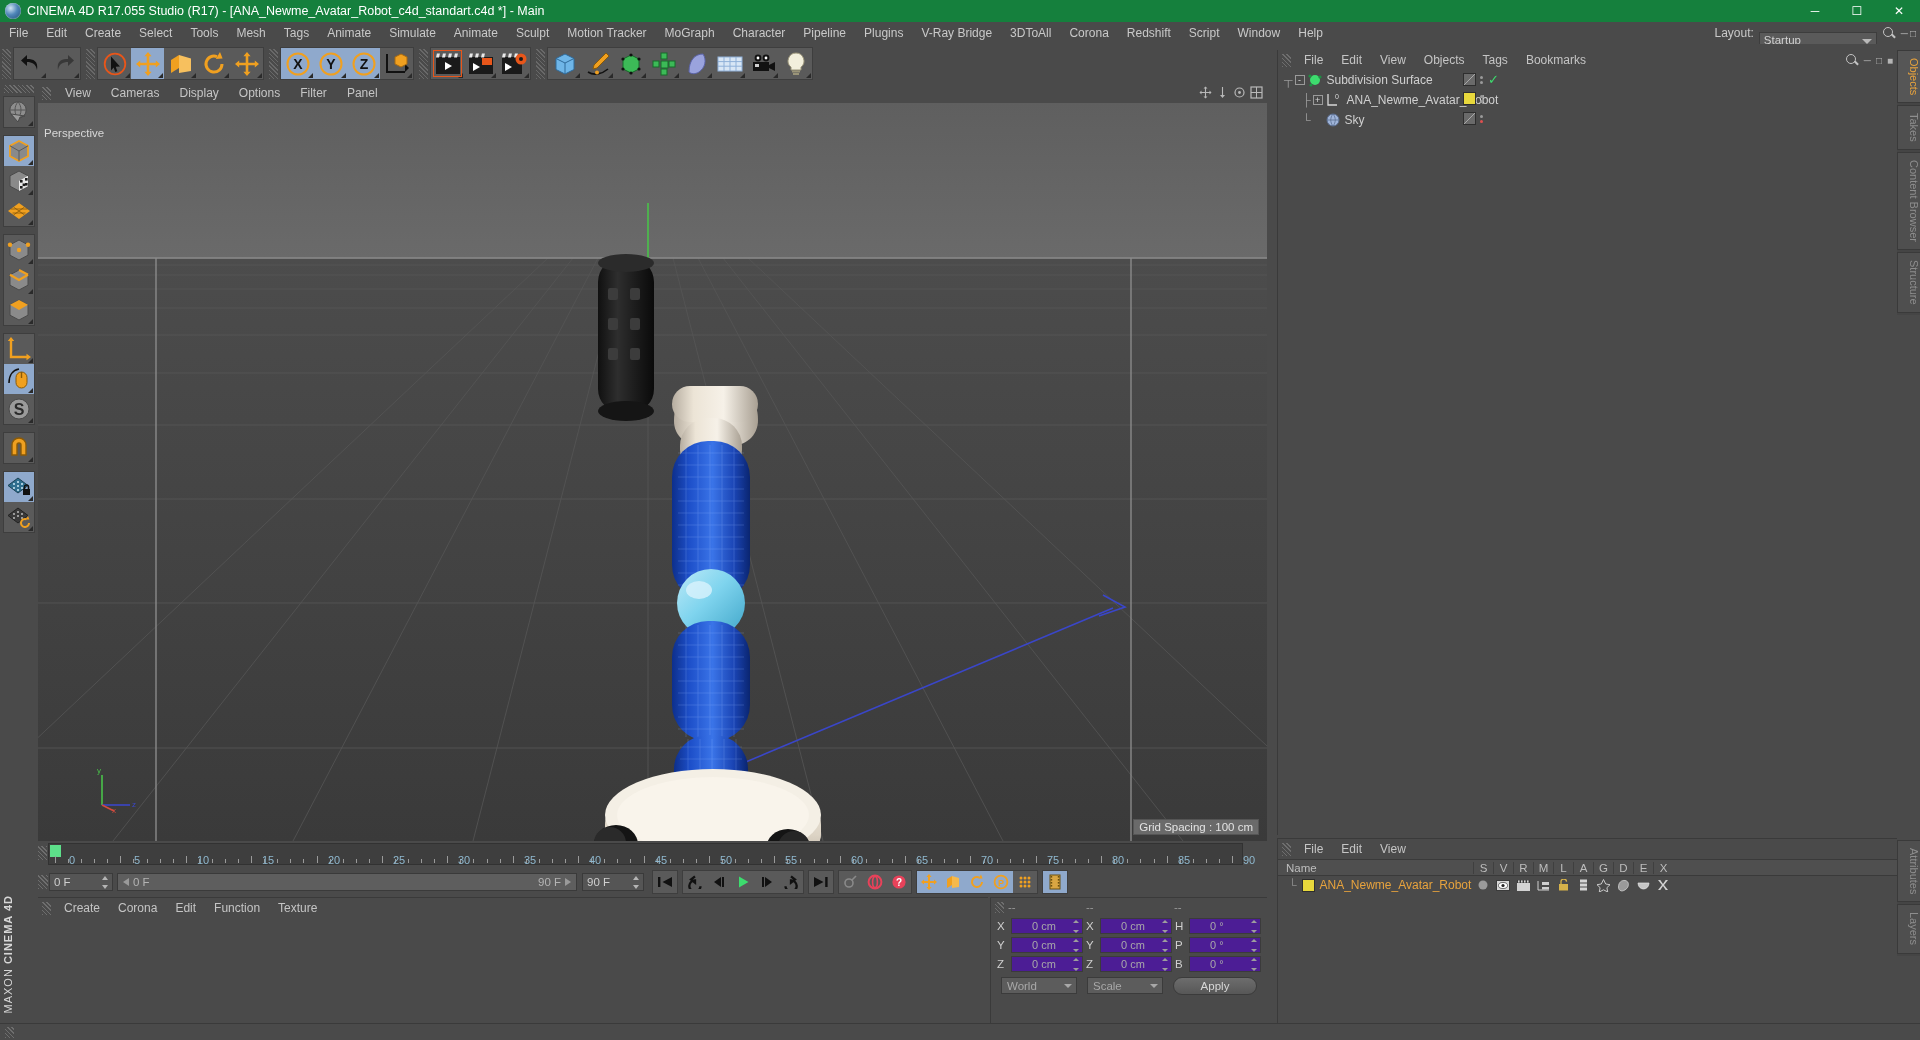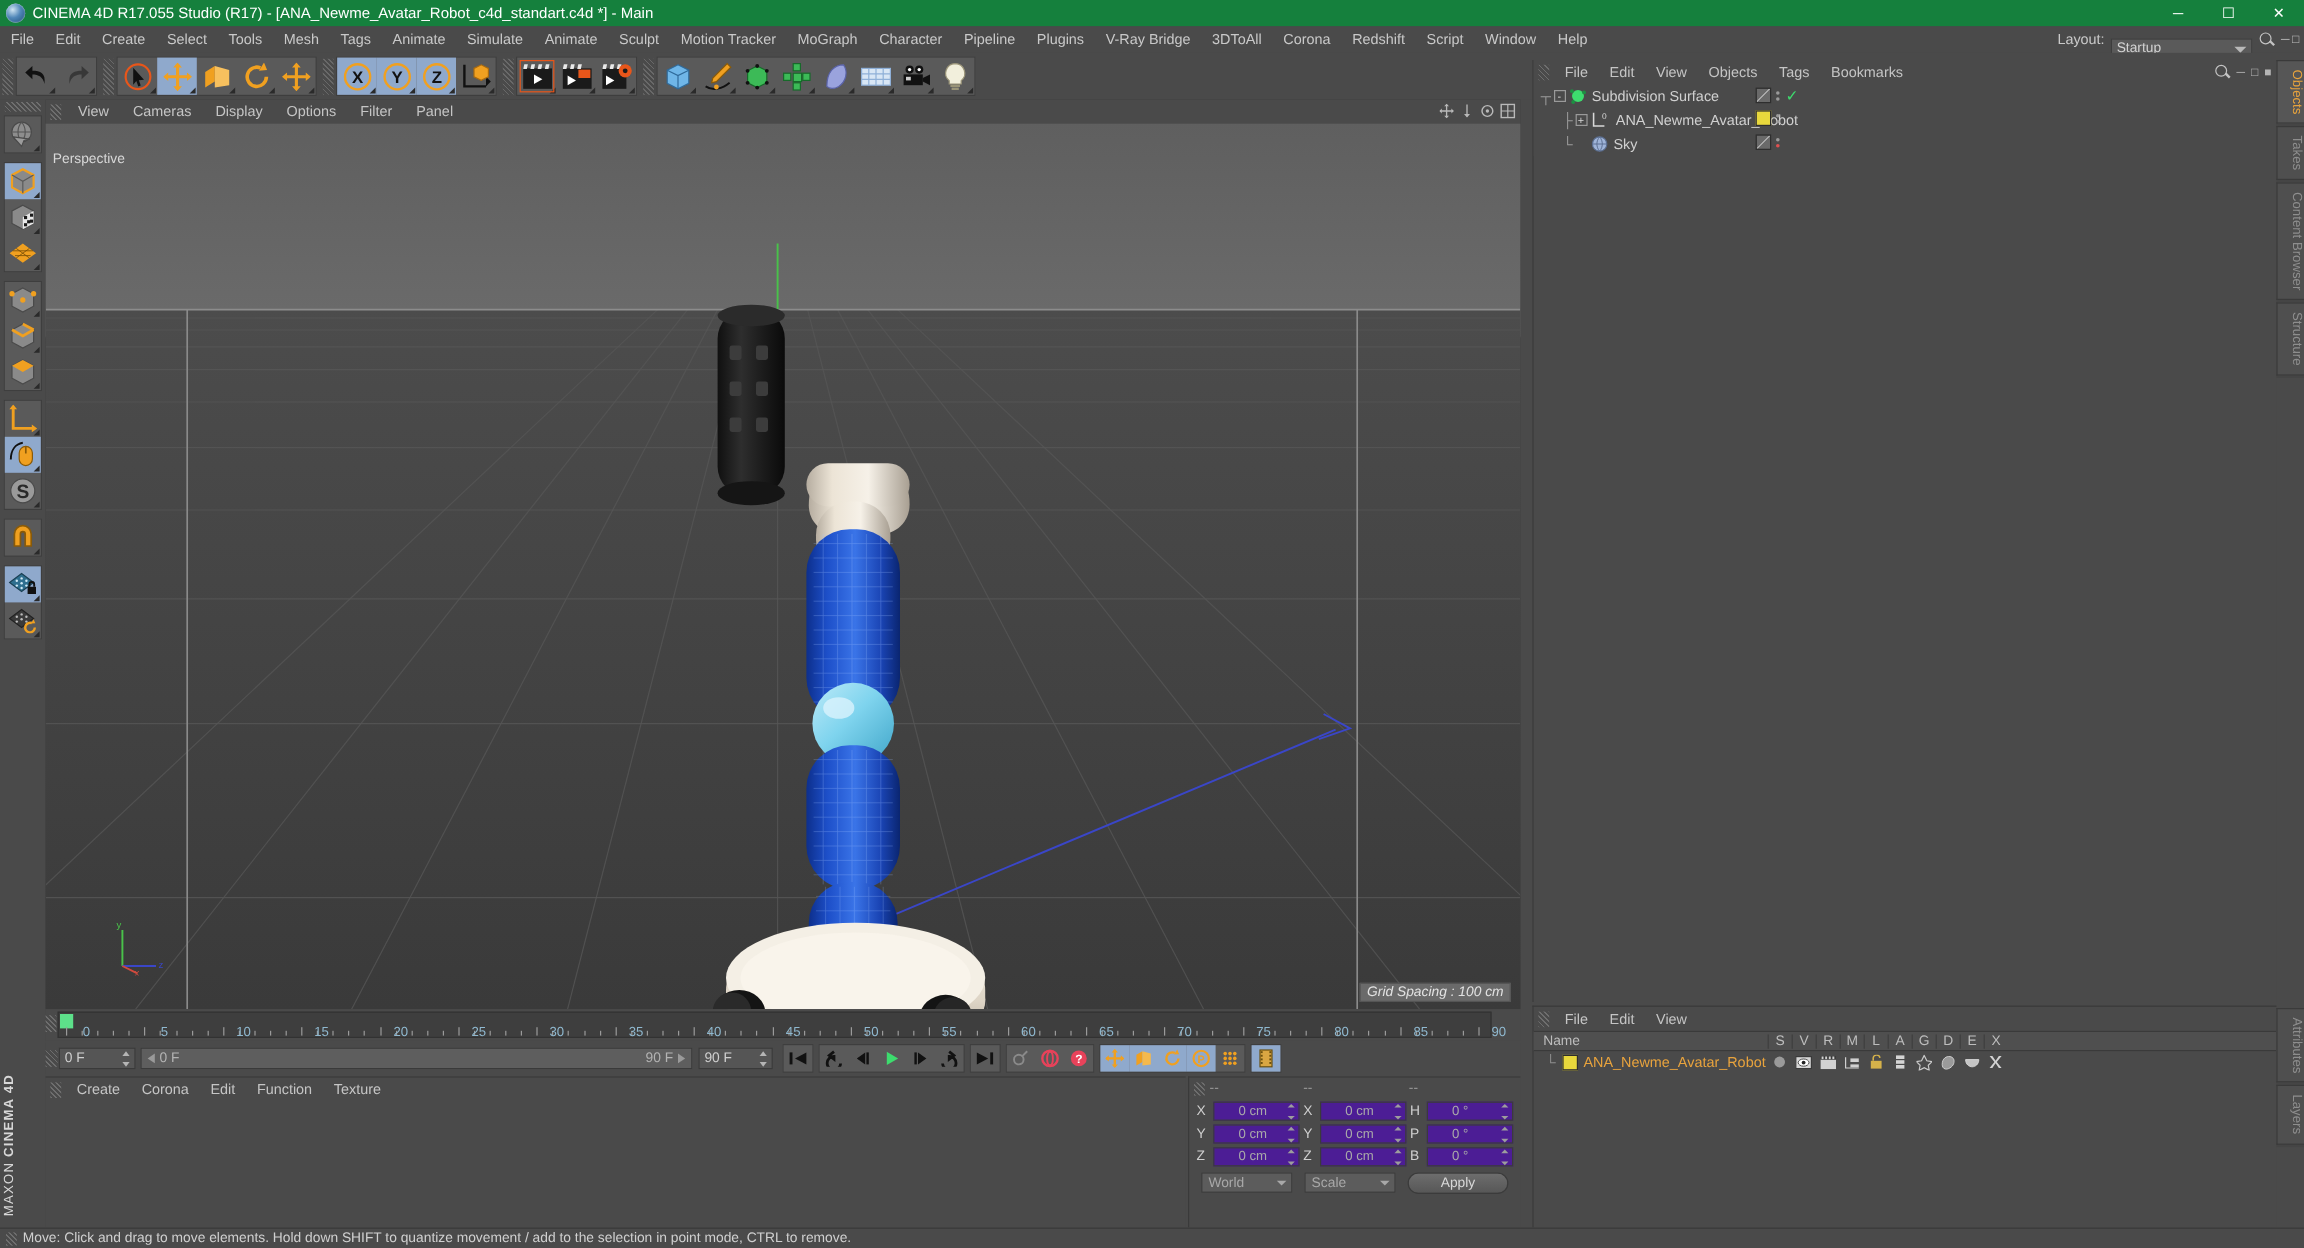--- a/index.html
+++ b/index.html
@@ -68,21 +68,21 @@
   #vpwrap { position:absolute; left:38px; top:83px; width:1229px; height:758px; background:#3f3f3f; }
   #vphead { height:20px; display:flex; align-items:center; background:#4a4a4a; position:relative; }
   #vphead .vm { padding:0 10px; font-size:12px; color:#c5c5c5; }
   #vphead .vgrip { width:9px;height:13px;margin:0 4px;
     background-image:repeating-linear-gradient(45deg,#6e6e6e 0 1px,transparent 1px 3px); }
   #vpicons { position:absolute; right:4px; top:3px; display:flex; gap:4px; align-items:center; }
   #vpcanvas { position:absolute; left:0; top:20px; width:1229px; height:738px; overflow:hidden;
     background:linear-gradient(#5b5b5b 0%, #626262 24%, #4a4a4a 24.2%, #3b3b3b 100%); }
   #perspLabel { position:absolute; left:6px; top:24px; color:#d8d8d8; font-size:11.5px; z-index:6; }
   #gridspacing { position:absolute; right:8px; bottom:6px; background:#6a6a6a; color:#e2e2e2;
-    font-size:11.5px; padding:1px 5px; border:1px solid #555; z-index:6;font-style:italic; }
+    font-size:11.5px; padding:1px 5px; border:1px solid #555; z-index:6; }
   #axisHelper { position:absolute; left:52px; bottom:28px; width:52px; height:52px; z-index:6; }
 
   
   #objmgr { position:absolute; left:1277px; top:50px; width:620px; height:785px; background:#4a4a4a;
     border-left:1px solid #3a3a3a; }
   #objhead { height:20px; display:flex; align-items:center; background:#4a4a4a; position:relative;}
   #objhead .vgrip { width:9px;height:13px;margin:0 4px;
     background-image:repeating-linear-gradient(45deg,#6e6e6e 0 1px,transparent 1px 3px); }
   #objhead .vm { padding:0 9px; font-size:12px; color:#c5c5c5; }
   #objhead .hicons { position:absolute; right:4px; top:3px; display:flex; gap:5px; align-items:center; }
@@ -1355,21 +1355,20 @@
     <div class="cdrop" style="width:76px;">
         <span>Scale</span>
         <span class="car"></span>
       </div>
     <div id="applybtn">Apply</div>
   </div>
 </div>
 
 <div id="statusbar">
   <div class="vgrip"></div>
-  <div class="st">Move: Click and drag to move elements. Hold down SHIFT to quantize movement / add to the selection in point mode, CTRL to remove.</div>
 </div>
 
 <div class="vtabs" id="vtabs-top" style="top:50px;">
     <div class="vtab act">Objects</div>
     <div class="vtab">Takes</div>
     <div class="vtab">Content Browser</div>
     <div class="vtab">Structure</div>
   </div>
 <div class="vtabs" id="vtabs-bottom" style="top:840px;">
     <div class="vtab">Attributes</div>

